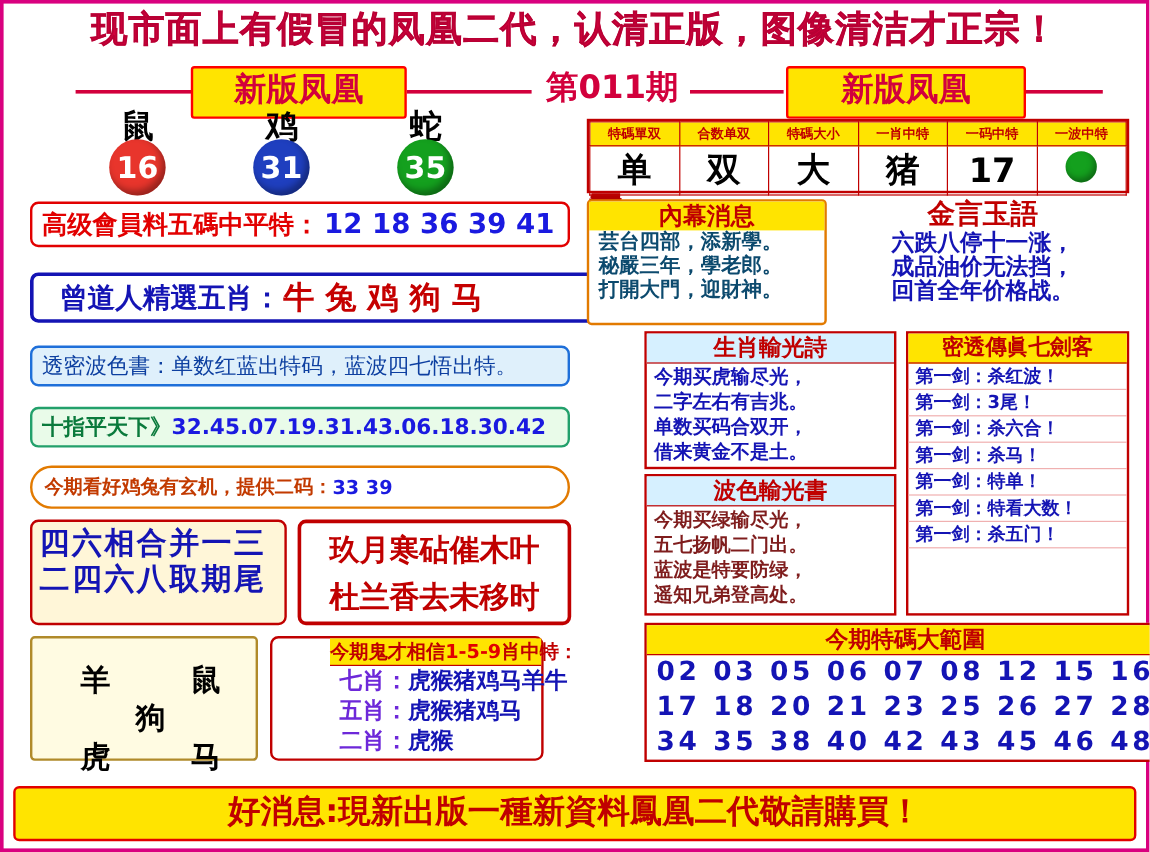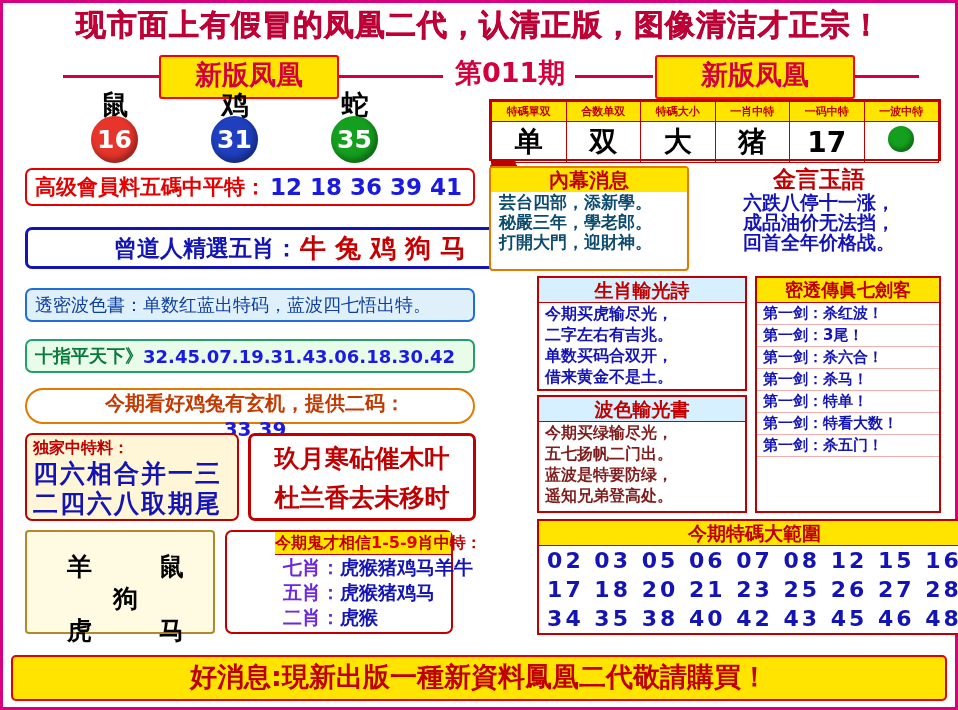--- a/index.html
+++ b/index.html
@@ -80,43 +80,42 @@
   #box-vip{
     left:22px;top:165px;width:450px;height:38px;
     border:2px solid #e20000;background:#fff;
     font-size:21px;color:#e20000;padding-left:8px;
   }
   #box-vip .nums{color:#1a1ae0;font-size:23px;font-weight:bold;margin-left:4px;}
 
   #box-zeng{
     left:22px;top:224px;width:508px;height:42px;
     border:3px solid #1414b4;background:#fff;
-    font-size:23px;color:#1414b4;font-weight:bold;padding-left:22px;justify-content:center;
+    font-size:23px;color:#1414b4;font-weight:bold;padding-left:22px;
   }
   #box-zeng .v{color:#c50000;font-size:26px;margin-left:2px;}
 
   #box-tou{
     left:22px;top:285px;width:450px;height:34px;
     border:2px solid #1e6fd9;background:#dff0fb;
     font-size:18px;color:#0d3fa0;padding-left:8px;
   }
 
   #box-shi{
     left:22px;top:336px;width:450px;height:34px;
     border:2px solid #22a06b;background:#e9fbe9;
     font-size:18px;color:#0a7a3c;padding-left:8px;
   }
   #box-shi .nums{color:#1a1ae0;font-weight:bold;}
 
   #box-jin{
     left:22px;top:385px;width:450px;height:36px;
     border:2px solid #e27a00;background:#fff;
-    font-size:20px;color:#c23a00;padding-left:10px;
+    font-size:16px;color:#c23a00;padding-left:10px;
     border-radius:18px;
-    flex-direction:column;
   }
   #box-jin .nums{color:#1a1ae0;font-weight:bold;}
 
   
   #box-duj{
     left:22px;top:430px;width:214px;height:88px;
     border:2px solid #c00000;background:#fff6d8;
     display:block;padding:3px 6px;box-sizing:border-box;
   }
   #box-duj .hd{font-size:16px;color:#c00000;font-weight:bold;}
@@ -324,21 +323,20 @@
     <span class="lbl">十指平天下》</span>
     <span class="nums">32.45.07.19.31.43.06.18.30.42</span>
   </div>
 
   <div class="lbox" id="box-jin">
     <span class="lbl">今期看好鸡兔有玄机，提供二码：</span>
     <span class="nums">33 39</span>
   </div>
 
   <div class="lbox" id="box-duj">
-    <div class="hd">独家中特料：</div>
     <div class="l1">四六相合并一三</div>
     <div class="l2">二四六八取期尾</div>
   </div>
 
   <div class="lbox" id="box-jiu">
     <div class="l">玖月寒砧催木叶</div>
     <div class="l">杜兰香去未移时</div>
   </div>
 
   <div class="lbox" id="box-pad">

